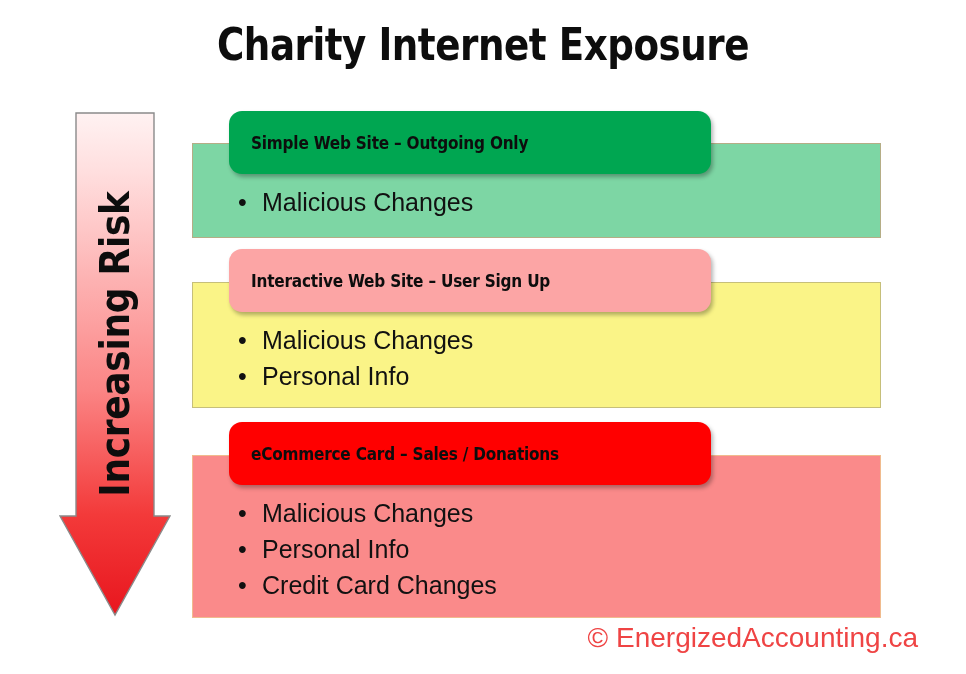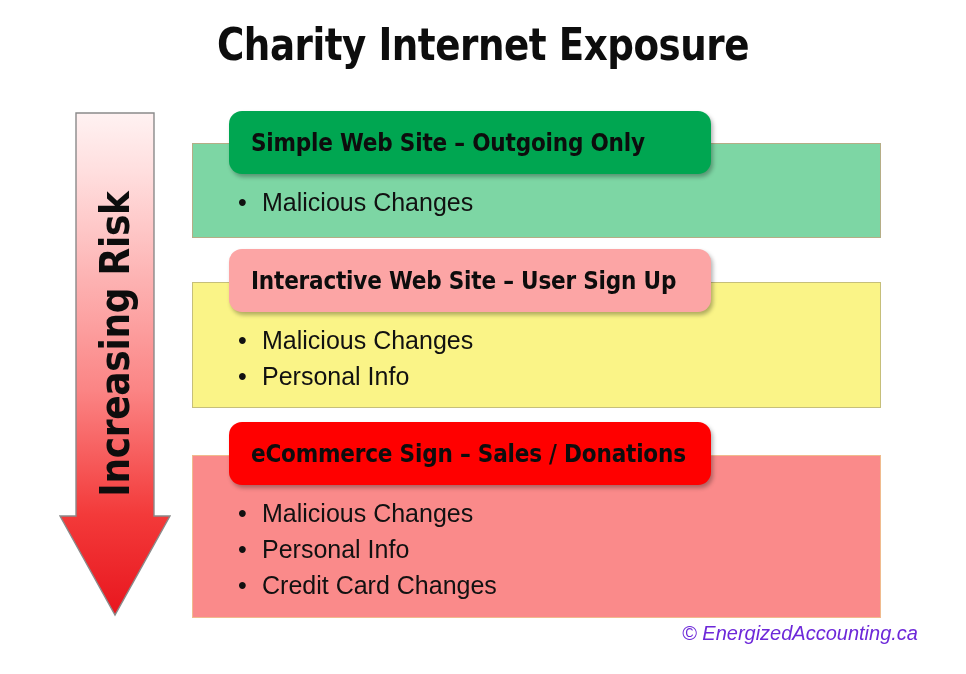--- a/index.html
+++ b/index.html
@@ -79,21 +79,21 @@
     width: 482px;
     height: 63px;
     border-radius: 13px;
     box-sizing: border-box;
     display: flex;
     align-items: center;
     box-shadow: 2px 3px 4px rgba(0,0,0,0.30);
   }
   .tier-header-label {
     padding-left: 22px;
-    font-size: 24px;
+    font-size: 17px;
     font-weight: bold;
     color: #0d0d0d;
     white-space: nowrap;
     font-family: "DejaVu Sans Condensed", "Liberation Sans Narrow", "Liberation Sans", sans-serif;
     letter-spacing: -0.2px;
   }
   #header-green  { top: 111px; background: #00A651; }
   #header-yellow { top: 249px; background: #fca5a5; }
   #header-red    { top: 422px; background: #FF0000; }
 
@@ -122,24 +122,23 @@
   }
   #bullets-green  { top: 184px; }
   #bullets-yellow { top: 322px; }
   #bullets-red    { top: 495px; }
 
   
   #footer {
     position: absolute;
     right: 48px;
     top: 622px;
-    font-size: 20px;
-    color: #6d28d9;
-    white-space: nowrap;
-    font-style: italic;
+    font-size: 28px;
+    color: #ef4444;
+    white-space: nowrap;
   }
 </style>
 </head>
 <body>
 
 <div id="canvas">
 
   <div id="title">Charity Internet Exposure</div>
 
   <div id="risk-arrow">
@@ -179,21 +178,21 @@
       <span>Malicious Changes</span>
     </li>
     <li>
       <span class="dot">•</span>
       <span>Personal Info</span>
     </li>
   </ul>
 
   <div id="panel-red" class="tier-panel"></div>
   <div id="header-red" class="tier-header">
-    <span class="tier-header-label">eCommerce Sign – Sales / Donations</span>
+    <span class="tier-header-label">eCommerce Card – Sales / Donations</span>
   </div>
   <ul id="bullets-red" class="bullet-list">
     <li>
       <span class="dot">•</span>
       <span>Malicious Changes</span>
     </li>
     <li>
       <span class="dot">•</span>
       <span>Personal Info</span>
     </li>

